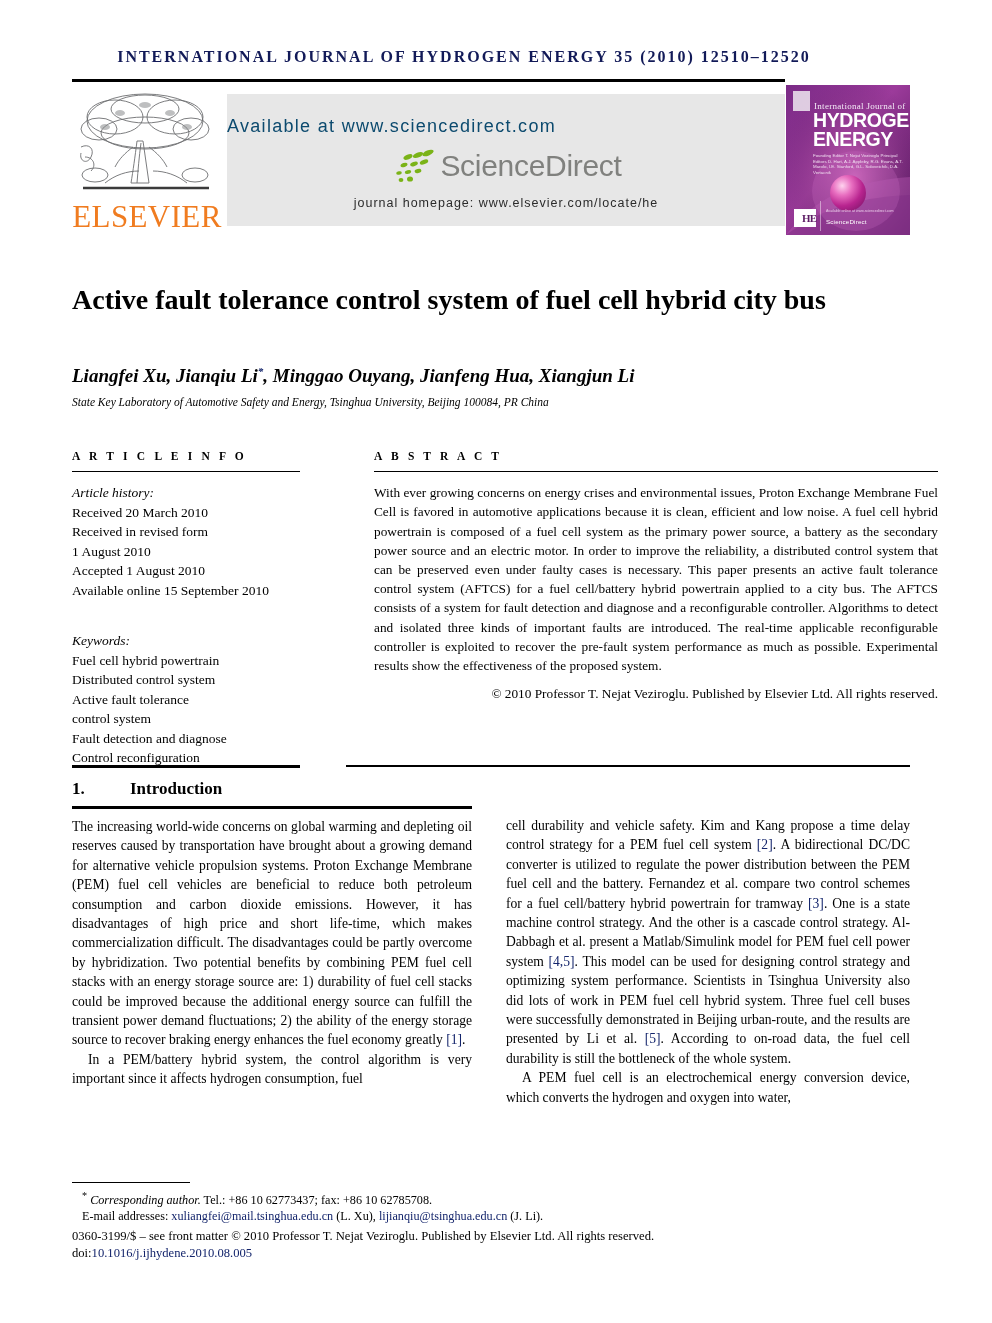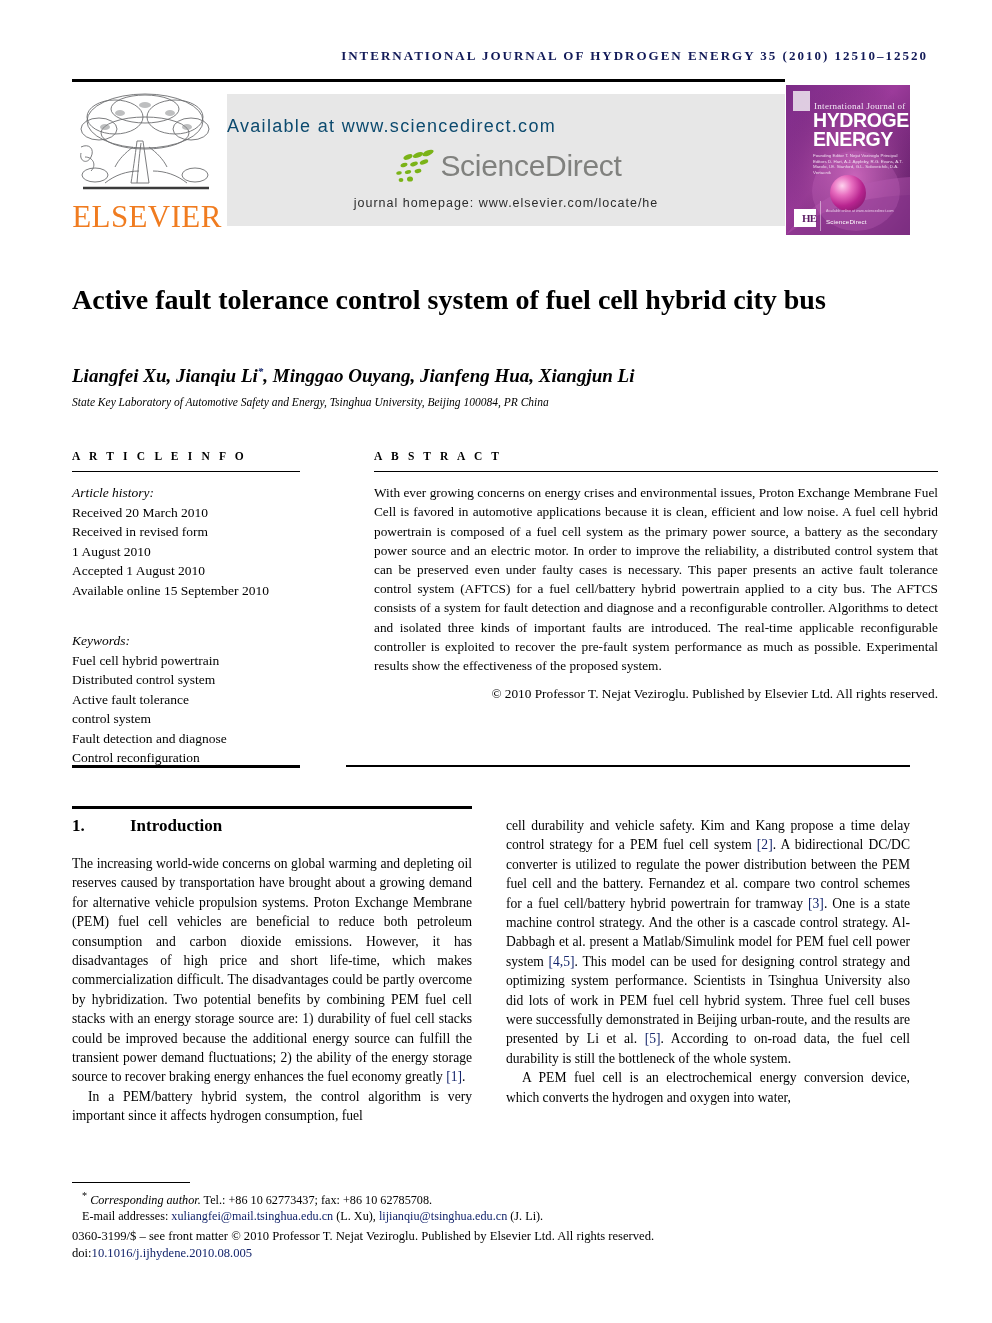--- a/index.html
+++ b/index.html
@@ -11,24 +11,24 @@
     font-family: "Liberation Serif", "DejaVu Serif", serif;
     color: #000000;
     position: relative;
     overflow: hidden;
   }
   .page { position: absolute; left: 0; top: 0; width: 992px; height: 1323px; }
 
   
   .journal-line {
     position: absolute; left: 0; top: 48px; width: 928px;
-    text-align: right;
+    text-align: center;
     font-family: "Liberation Serif", serif;
     font-weight: bold;
-    font-size: 13px;
+    font-size: 16px;
     letter-spacing: 2.0px;
     color: #121a58;
     white-space: nowrap;
   }
   .rule-top {
     position: absolute; left: 72px; top: 79px; width: 713px; height: 2.5px;
     background: #000;
   }
 
   
@@ -203,21 +203,21 @@
     text-align: right;
     font-family: "Liberation Serif", serif;
     font-size: 13.3px;
     color: #000;
   }
 
   
   .rule-intro {
     position: absolute; left: 72px; top: 806px; width: 400px; height: 3.4px; background: #000;
   }
-  .col-left  { position: absolute; left: 72px;  top: 816px; width: 400px; }
+  .col-left  { position: absolute; left: 72px;  top: 779px; width: 400px; }
   .col-right { position: absolute; left: 506px; top: 816px; width: 404px; }
 
   .sec-head {
     font-family: "Liberation Serif", serif;
     font-weight: bold;
     font-size: 17px;
     color: #000;
     margin-bottom: 18px;
   }
   .sec-head .num { display: inline-block; width: 58px; }

